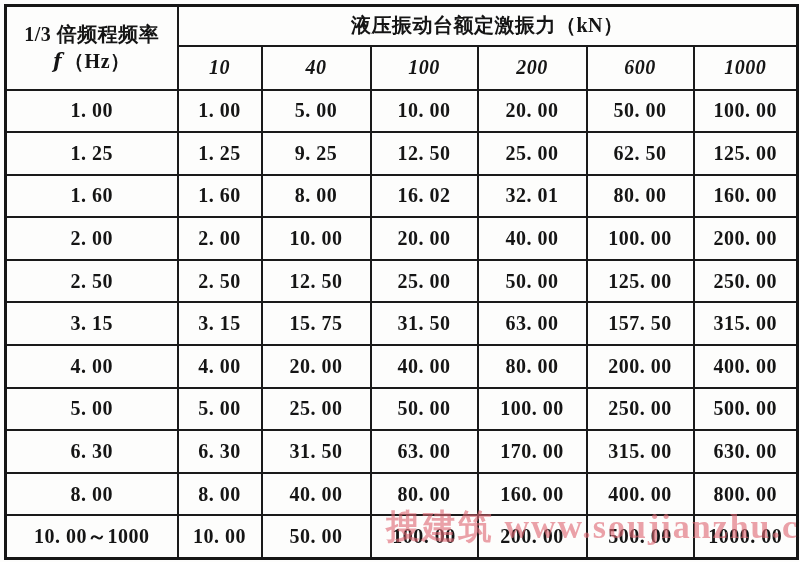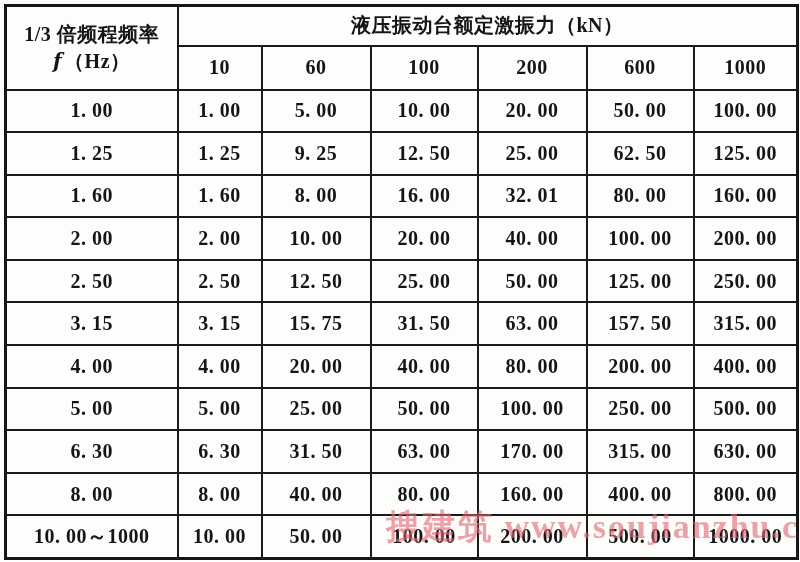--- a/index.html
+++ b/index.html
@@ -29,21 +29,21 @@
     vertical-align: middle;
     padding: 0;
     color: #151515;
     font-weight: 700;
     font-size: 20px;
     letter-spacing: 0.5px;
     white-space: nowrap;
     overflow: hidden;
   }
   tr.force-title-row { height: 40px; }
-  tr.force-cols-row  { height: 44px; }
+  tr.force-cols-row  { height: 44px; font-style: italic; }
   tbody tr           { height: 42.6px; }
   .freq-head {
     line-height: 1.35;
     font-size: 20px;
   }
   .freq-head .sym {
     font-style: italic;
     font-family: "DejaVu Serif", serif;
     padding-right: 2px;
   }
@@ -81,21 +81,21 @@
     <thead>
       <tr class="force-title-row">
         <th rowspan="2" class="freq-head">
           <div>1/3 倍频程频率</div>
           <div><span class="sym">f</span><span>（Hz）</span></div>
         </th>
         <th colspan="6" class="force-title">液压振动台额定激振力（kN）</th>
       </tr>
       <tr class="force-cols-row">
         <th class="col-num">10</th>
-        <th class="col-num">60</th>
+        <th class="col-num">40</th>
         <th class="col-num">100</th>
         <th class="col-num">200</th>
         <th class="col-num">600</th>
         <th class="col-num">1000</th>
       </tr>
     </thead>
     <tbody>
         <tr>
           <td class="freq-cell">1. 00</td>
           <td class="data-cell">1. 00</td>
@@ -111,21 +111,21 @@
           <td class="data-cell">9. 25</td>
           <td class="data-cell">12. 50</td>
           <td class="data-cell">25. 00</td>
           <td class="data-cell">62. 50</td>
           <td class="data-cell">125. 00</td>
         </tr>
         <tr>
           <td class="freq-cell">1. 60</td>
           <td class="data-cell">1. 60</td>
           <td class="data-cell">8. 00</td>
-          <td class="data-cell">16. 00</td>
+          <td class="data-cell">16. 02</td>
           <td class="data-cell">32. 01</td>
           <td class="data-cell">80. 00</td>
           <td class="data-cell">160. 00</td>
         </tr>
         <tr>
           <td class="freq-cell">2. 00</td>
           <td class="data-cell">2. 00</td>
           <td class="data-cell">10. 00</td>
           <td class="data-cell">20. 00</td>
           <td class="data-cell">40. 00</td>

